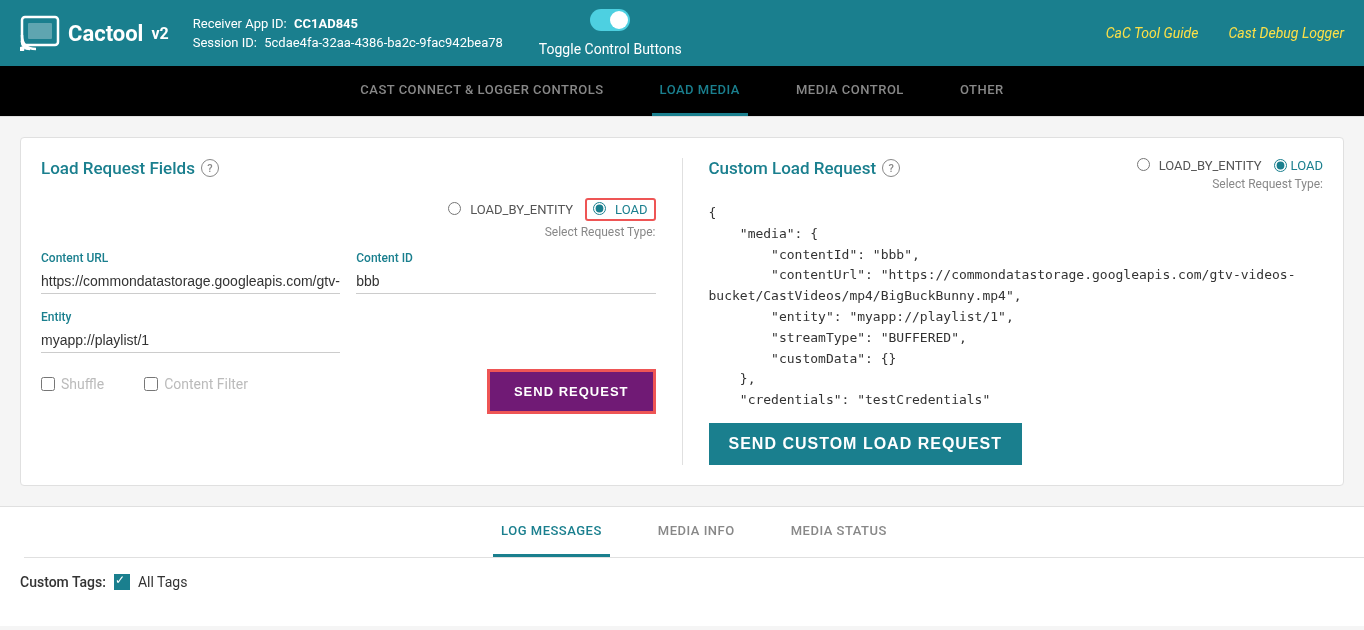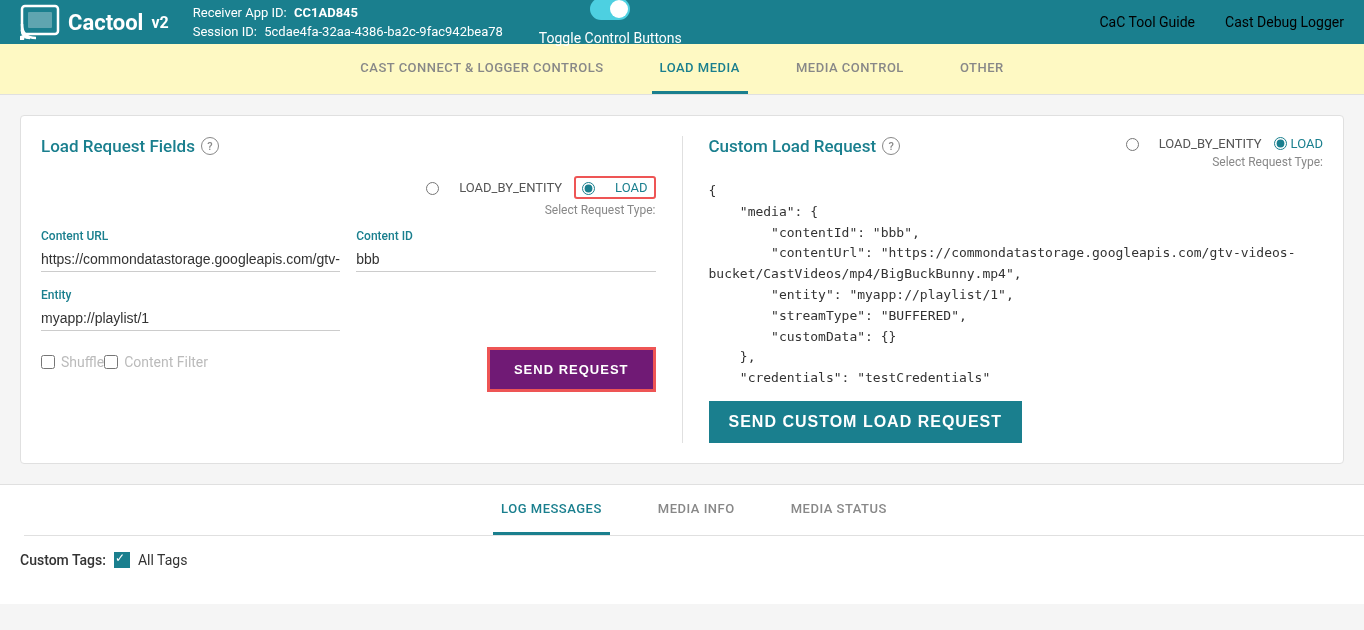--- a/index.html
+++ b/index.html
@@ -5,21 +5,21 @@
     * { box-sizing: border-box; margin: 0; padding: 0; }
     body { font-family: 'Roboto', Arial, sans-serif; background: #f5f5f5; font-size: 14px; color: #333; }
 
     
     .header {
       background: #1a7f8e;
       color: white;
       display: flex;
       align-items: center;
       padding: 0 20px;
-      height: 44px;
+      height: 66px;
       gap: 16px;
     }
     .header-logo {
       display: flex;
       align-items: center;
       gap: 8px;
       font-size: 22px;
       font-weight: bold;
     }
     .header-logo-icon {
@@ -56,27 +56,28 @@
       top: 2px;
       right: 2px;
     }
     .header-nav-right {
       margin-left: auto;
       display: flex;
       gap: 30px;
       font-size: 14px;
     }
     .header-nav-right a {
-      color: #000000;
+      color: #fde047;
       text-decoration: none;
+      font-style: italic;
     }
 
     
     .nav-tabs {
-      background: #fef9c3;
+      background: #000000;
       display: flex;
       justify-content: center;
       gap: 40px;
       border-bottom: 1px solid #e0e0e0;
       padding: 0;
     }
     .nav-tab {
       padding: 16px 8px;
       font-size: 13px;
       font-weight: 500;
@@ -166,20 +167,21 @@
     .select-type-label {
       font-size: 12px;
       color: #888;
       margin-top: 4px;
     }
 
     
     .checkboxes-row {
       display: flex;
       align-items: center;
+      gap: 40px;
       margin-bottom: 16px;
     }
     .checkbox-group {
       display: flex;
       align-items: center;
       gap: 6px;
       font-size: 14px;
       color: #bbb;
     }
     .checkbox-group input[type="checkbox"] {
@@ -316,22 +318,22 @@
     }
     .radio-row {
       display: flex;
       align-items: center;
       gap: 12px;
     }
     .radio-label {
       font-size: 13px;
       color: #555;
       display: flex;
-      align-items: flex-end;
-      gap: 20px;
+      align-items: flex-start;
+      gap: 9px;
     }
     .radio-selected-right {
       display: flex;
       align-items: center;
       gap: 4px;
       font-size: 13px;
       color: #1a7f8e;
     }
     input[type="radio"] {
       accent-color: #1a7f8e;

